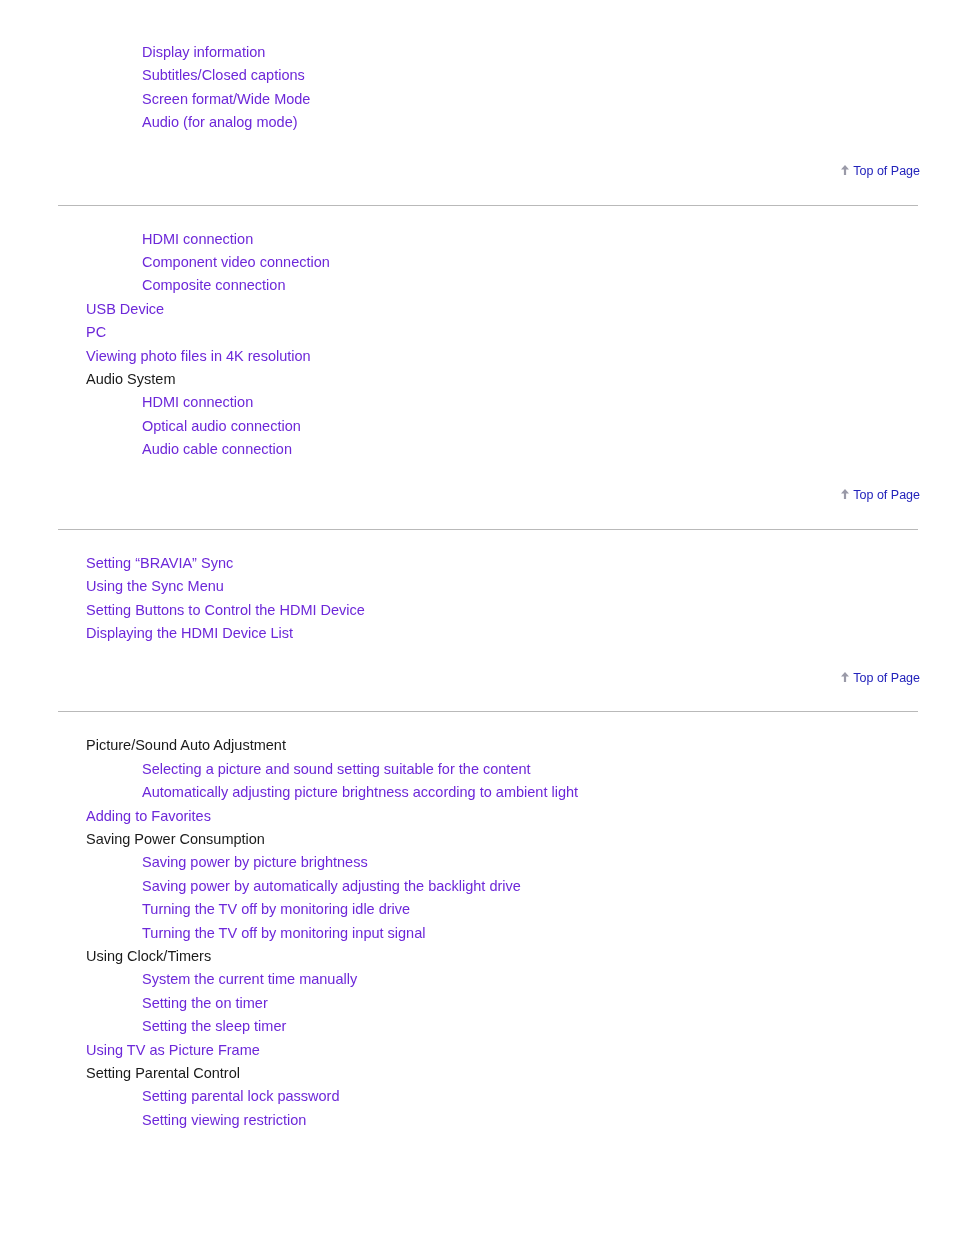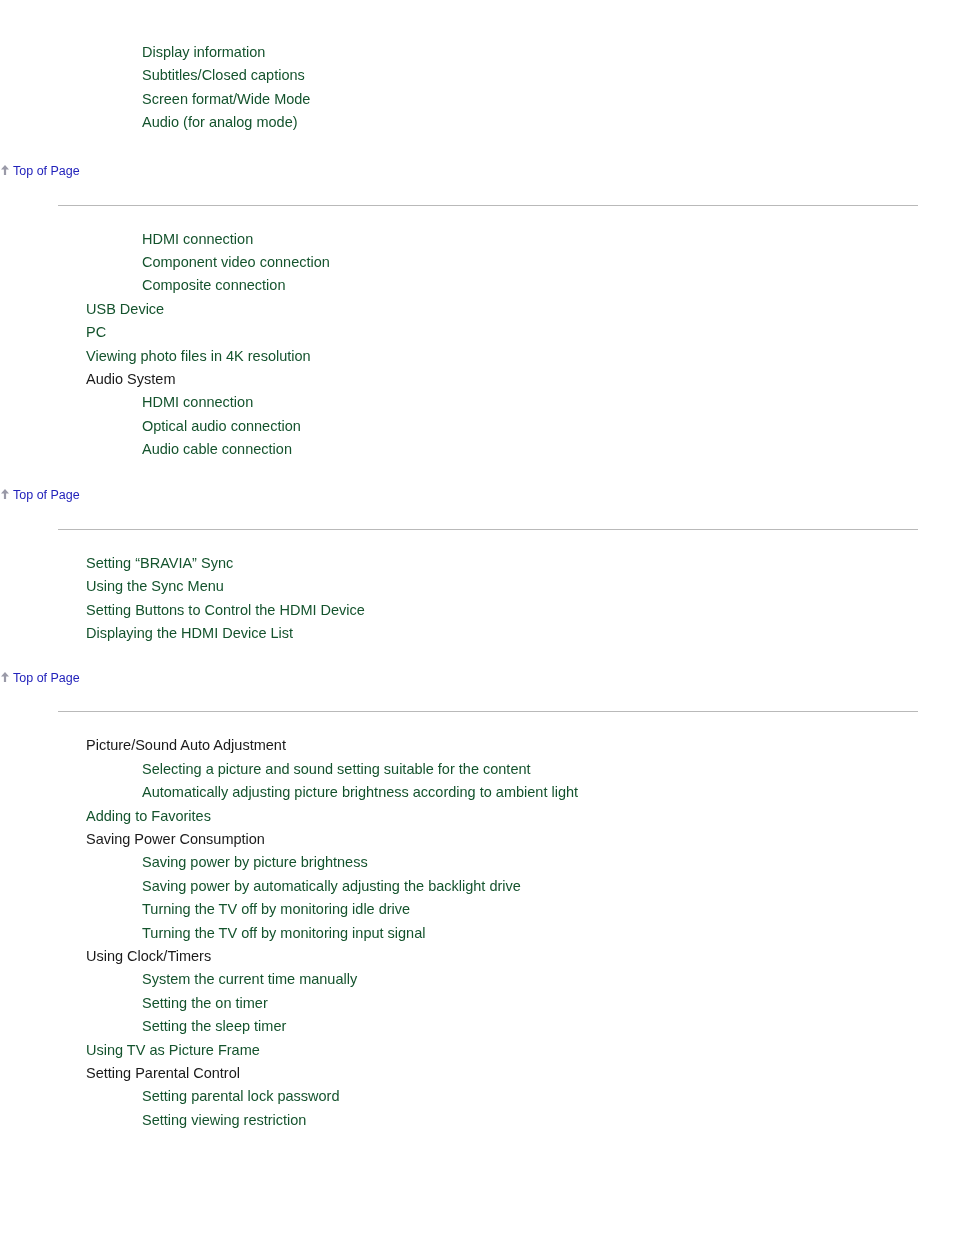--- a/index.html
+++ b/index.html
@@ -47,34 +47,34 @@
     white-space: nowrap;
     padding-left: 86px;
     font-size: 14.5px;
   }
 
   .toc-item.level-2 {
     padding-left: 142px;
   }
 
   .toc-item .label-link {
-    color: #14532d;
+    color: #6d28d9;
     text-decoration: none;
     cursor: pointer;
     margin-top: 14px;
   }
 
   .toc-item .label-plain {
     color: #1a1a1a;
   }
 
   
   .top-of-page {
     display: block;
-    text-align: left;
+    text-align: right;
     padding-right: 34px;
     white-space: nowrap;
   }
   .top-of-page .tp-inner {
     display: inline-block;
     color: #2222bb;
     font-size: 12.5px;
     text-decoration: none;
     cursor: pointer;
     line-height: 16px;

